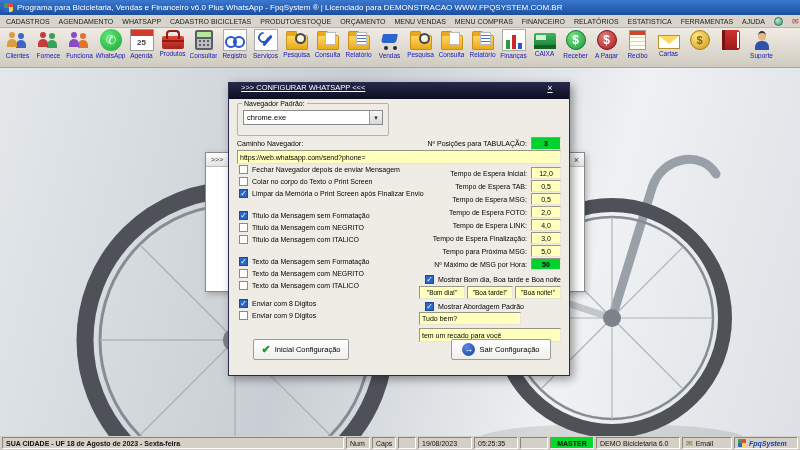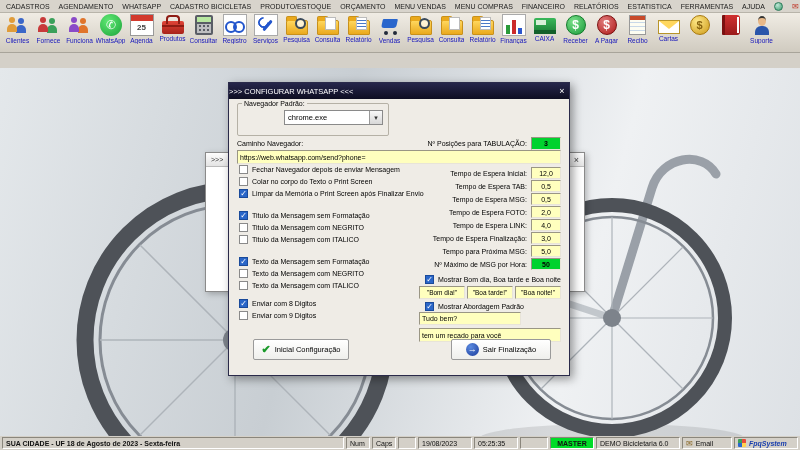--- a/index.html
+++ b/index.html
@@ -117,29 +117,29 @@
   .bg-window { position:absolute; left:205px; top:152px; width:380px; height:140px;
     background:#fff; border:1px solid #8a8a8a; box-shadow:2px 2px 6px rgba(0,0,0,.25); }
   .bg-titlebar { height:14px; background:linear-gradient(#fdfdfd,#e4e4e4); border-bottom:1px solid #bbb;
     color:#333; font-size:7px; display:flex; align-items:center; justify-content:space-between; padding:0 5px; }
   .bg-close { font-size:9px; color:#444; }
 
   
   .dlg { position:absolute; left:228px; top:82px; width:342px; height:294px;
     background:#efece6; border:1px solid #2a2a4a; box-shadow:3px 3px 9px rgba(0,0,0,.4); }
   .dlg-titlebar { height:16px; background:linear-gradient(#26264a,#0e0e22); color:#fff; font-size:7.5px;
-    display:flex; align-items:center; justify-content:space-between; padding:0 0; }
+    display:flex; justify-content:space-between; padding:0 12px;text-decoration:underline; }
   .dlg-close { width:14px; text-align:center; font-size:9px; cursor:default; }
   .dlg-body { position:relative; height:278px; font-size:7px; color:#000; }
 
   .grp { position:absolute; left:8px; top:4px; width:152px; height:33px;
     border:1px solid #b5b1a6; border-radius:2px; padding:6px 5px 0; }
   .grp-legend { position:absolute; top:-4px; left:4px; background:#efece6; padding:0 2px; font-size:7px; }
   .combo { height:15px; background:#fff; border:1px solid #8a8a8a; display:flex; align-items:center;
-    justify-content:space-between; padding-left:3px; font-size:7.5px;margin-left:41px; }
+    justify-content:space-between; padding-left:3px; font-size:7.5px; }
   .combo-arrow { width:13px; height:100%; background:linear-gradient(#f8f8f8,#d8d8d8);
     border-left:1px solid #999; display:flex; align-items:center; justify-content:center; font-size:7px; color:#333; }
 
   .lbl { white-space:nowrap; }
   .caminho { position:absolute; left:8px; top:41px; }
   .tabrow { position:absolute; right:8px; top:38px; display:flex; align-items:center; gap:4px; }
 
   .field { display:flex; align-items:center; padding:0 2px; font-size:7px;
     border:1px solid; border-color:#9a9684 #e8e4d8 #e8e4d8 #9a9684; }
   .v-yellow { background:#ffffbe; }
@@ -188,20 +188,24 @@
   .seg-app{width:84px;} .seg-email{width:50px;gap:3px;} .seg-brand{flex:1;gap:3px;}
   .logo { width:8px; height:8px; flex:none; border-radius:1px;
     background:conic-gradient(#e84a3a 0 25%,#ffd34d 0 50%,#2a66cc 0 75%,#3aa05a 0); }
   .brandtxt { font-weight:bold; color:#1a3fae; font-style:italic; }
 </style>
 </head>
 <body>
 
 <div class="screen">
 
+  <div class="titlebar">
+    <span class="app-icon"></span>
+    <span class="titlebar-text">Programa para Bicicletaria, Vendas e Financeiro v6.0 Plus WhatsApp - FpqSystem ® | Licenciado para  DEMONSTRACAO WWW.FPQSYSTEM.COM.BR</span>
+  </div>
 
   <div class="menubar">
     <div class="menu-items">
 
         <span class="mitem">CADASTROS</span>
 
         <span class="mitem">AGENDAMENTO</span>
 
         <span class="mitem">WHATSAPP</span>
 
@@ -553,21 +557,21 @@
       </div>
       <div class="field v-yellow tudofield">Tudo bem?</div>
       <div class="field v-yellow recadofield">tem um recado para você</div>
 
       <button class="btn btn-save">
         <span class="ic-check">✔</span>
         <span>Inicial Configuração</span>
       </button>
       <button class="btn btn-exit-b">
         <span class="ic-exit">→</span>
-        <span>Sair Finalização</span>
+        <span>Sair Configuração</span>
       </button>
 
     </div>
   </div>
 
   <div class="statusbar">
     <div class="seg seg-loc">SUA CIDADE - UF 18 de Agosto de 2023 - Sexta-feira</div>
     <div class="seg seg-num">Num</div>
     <div class="seg seg-caps">Caps</div>
     <div class="seg seg-b1"></div>

